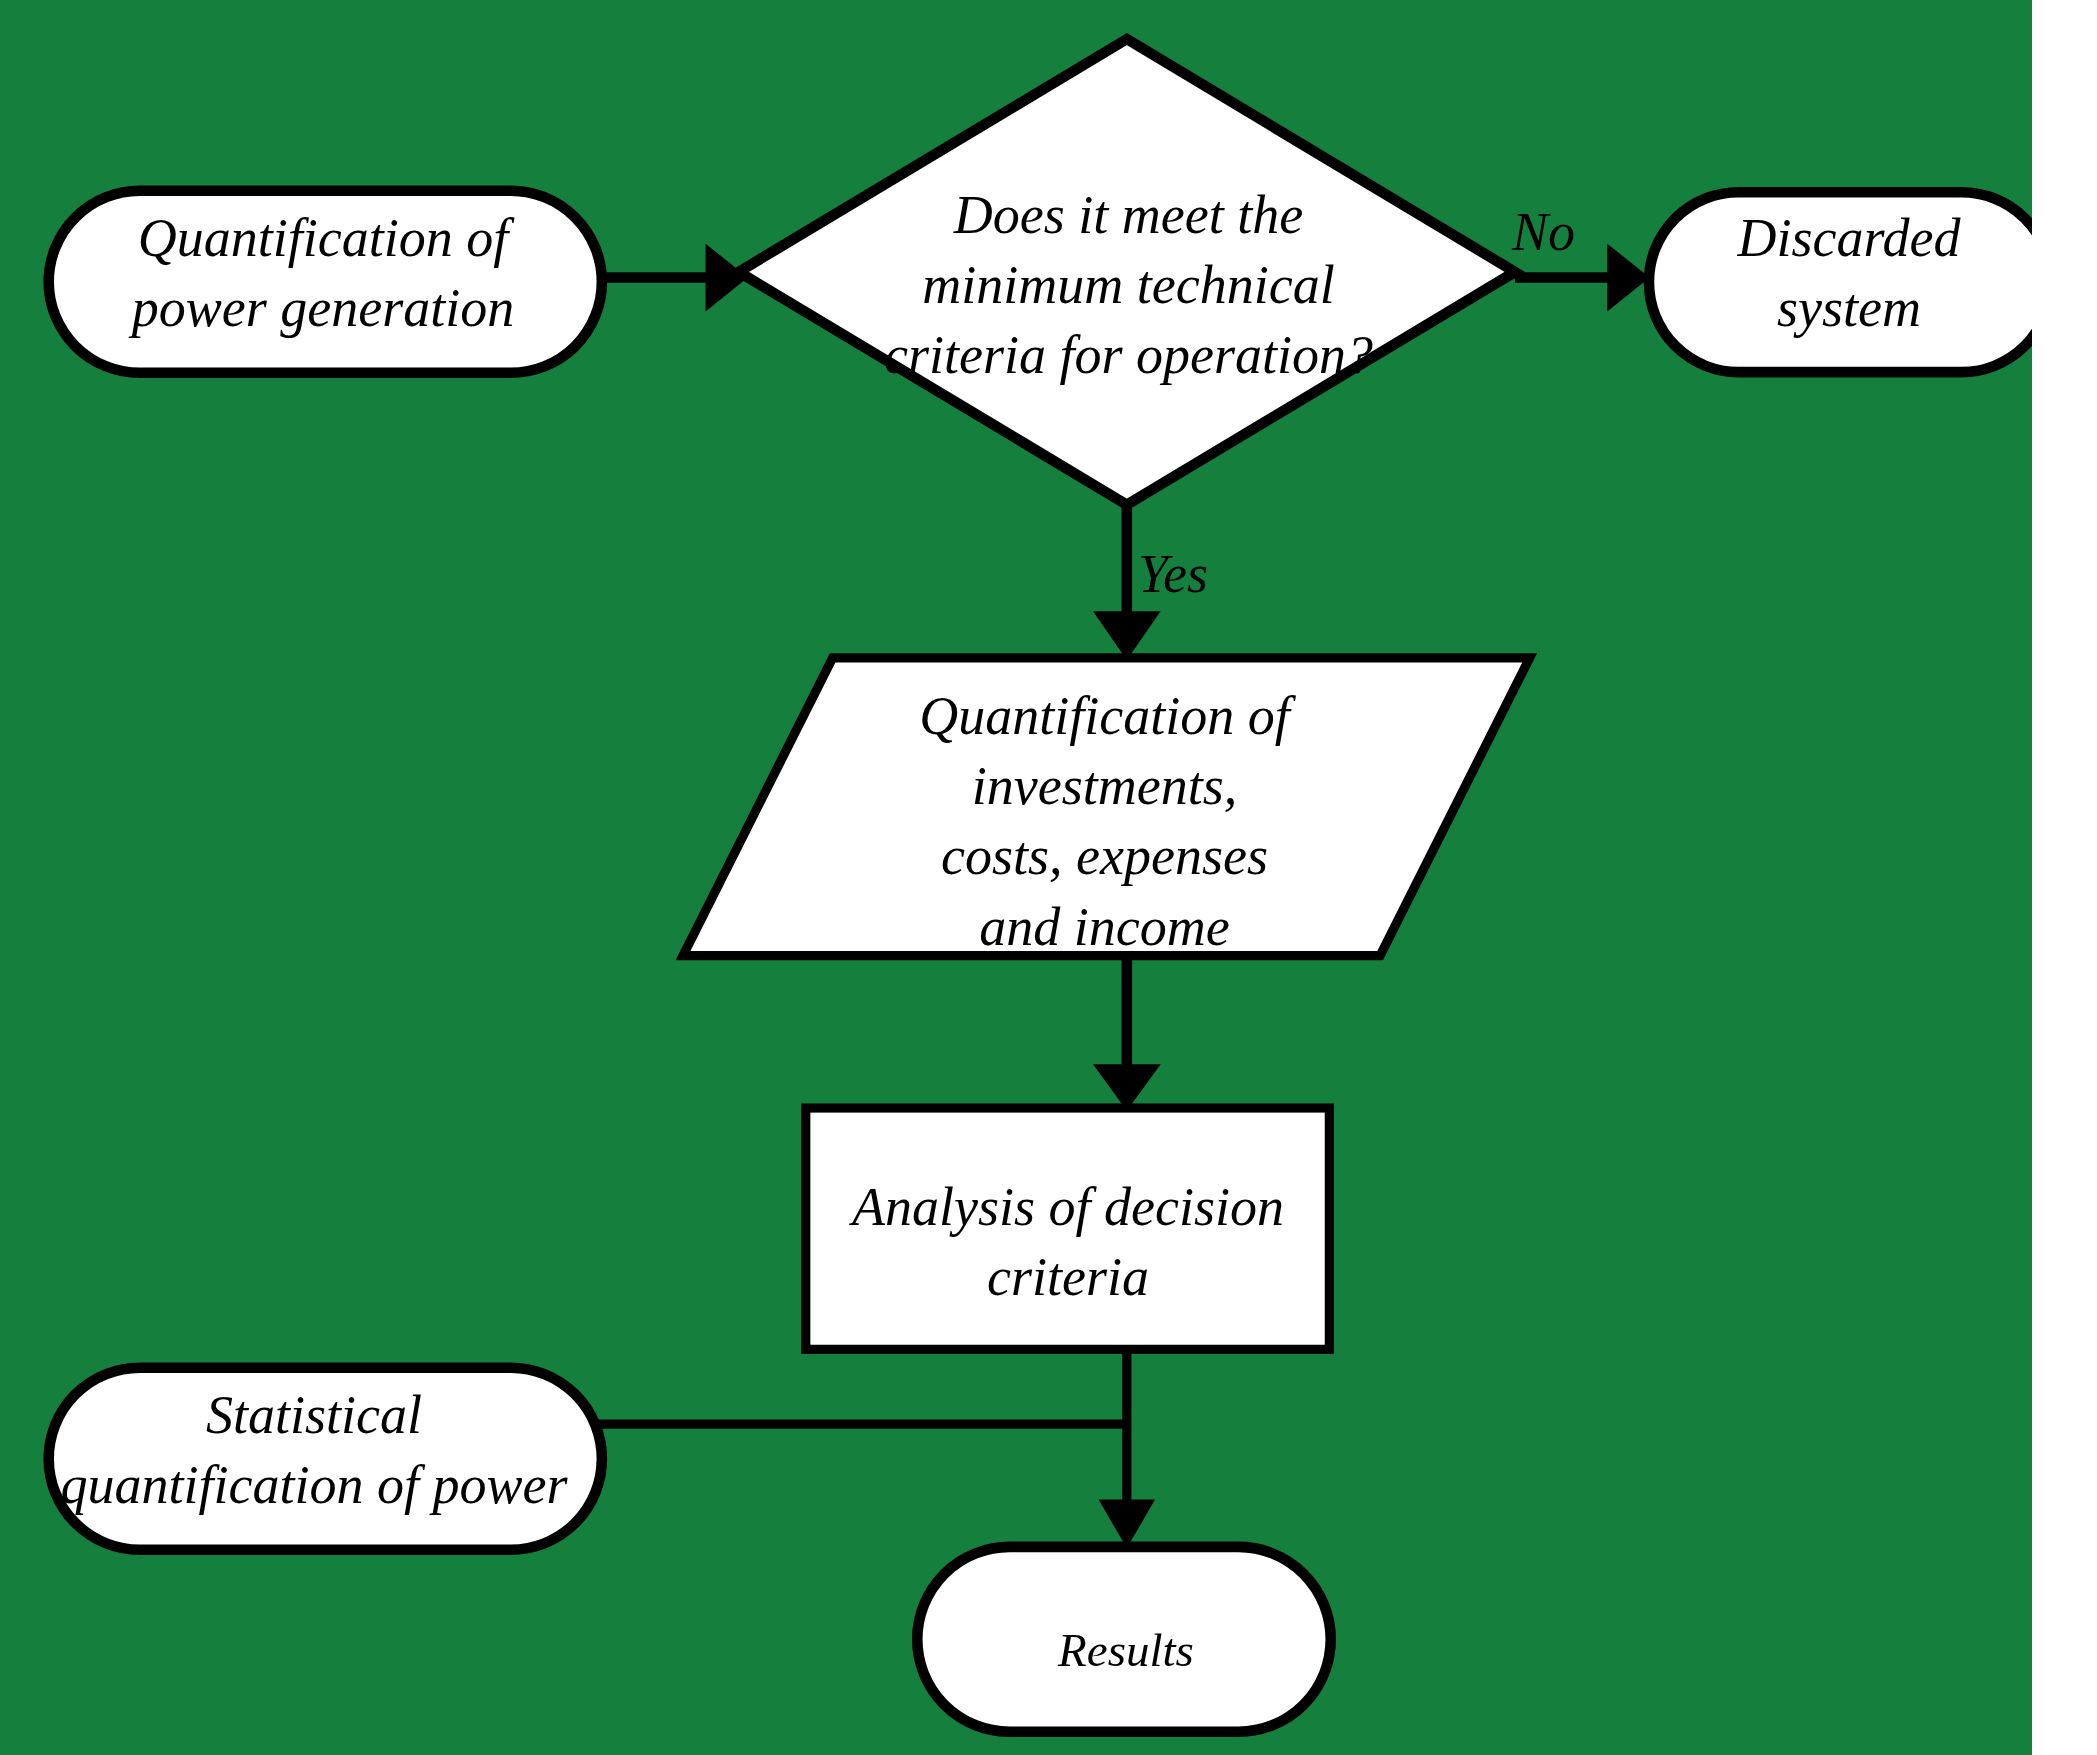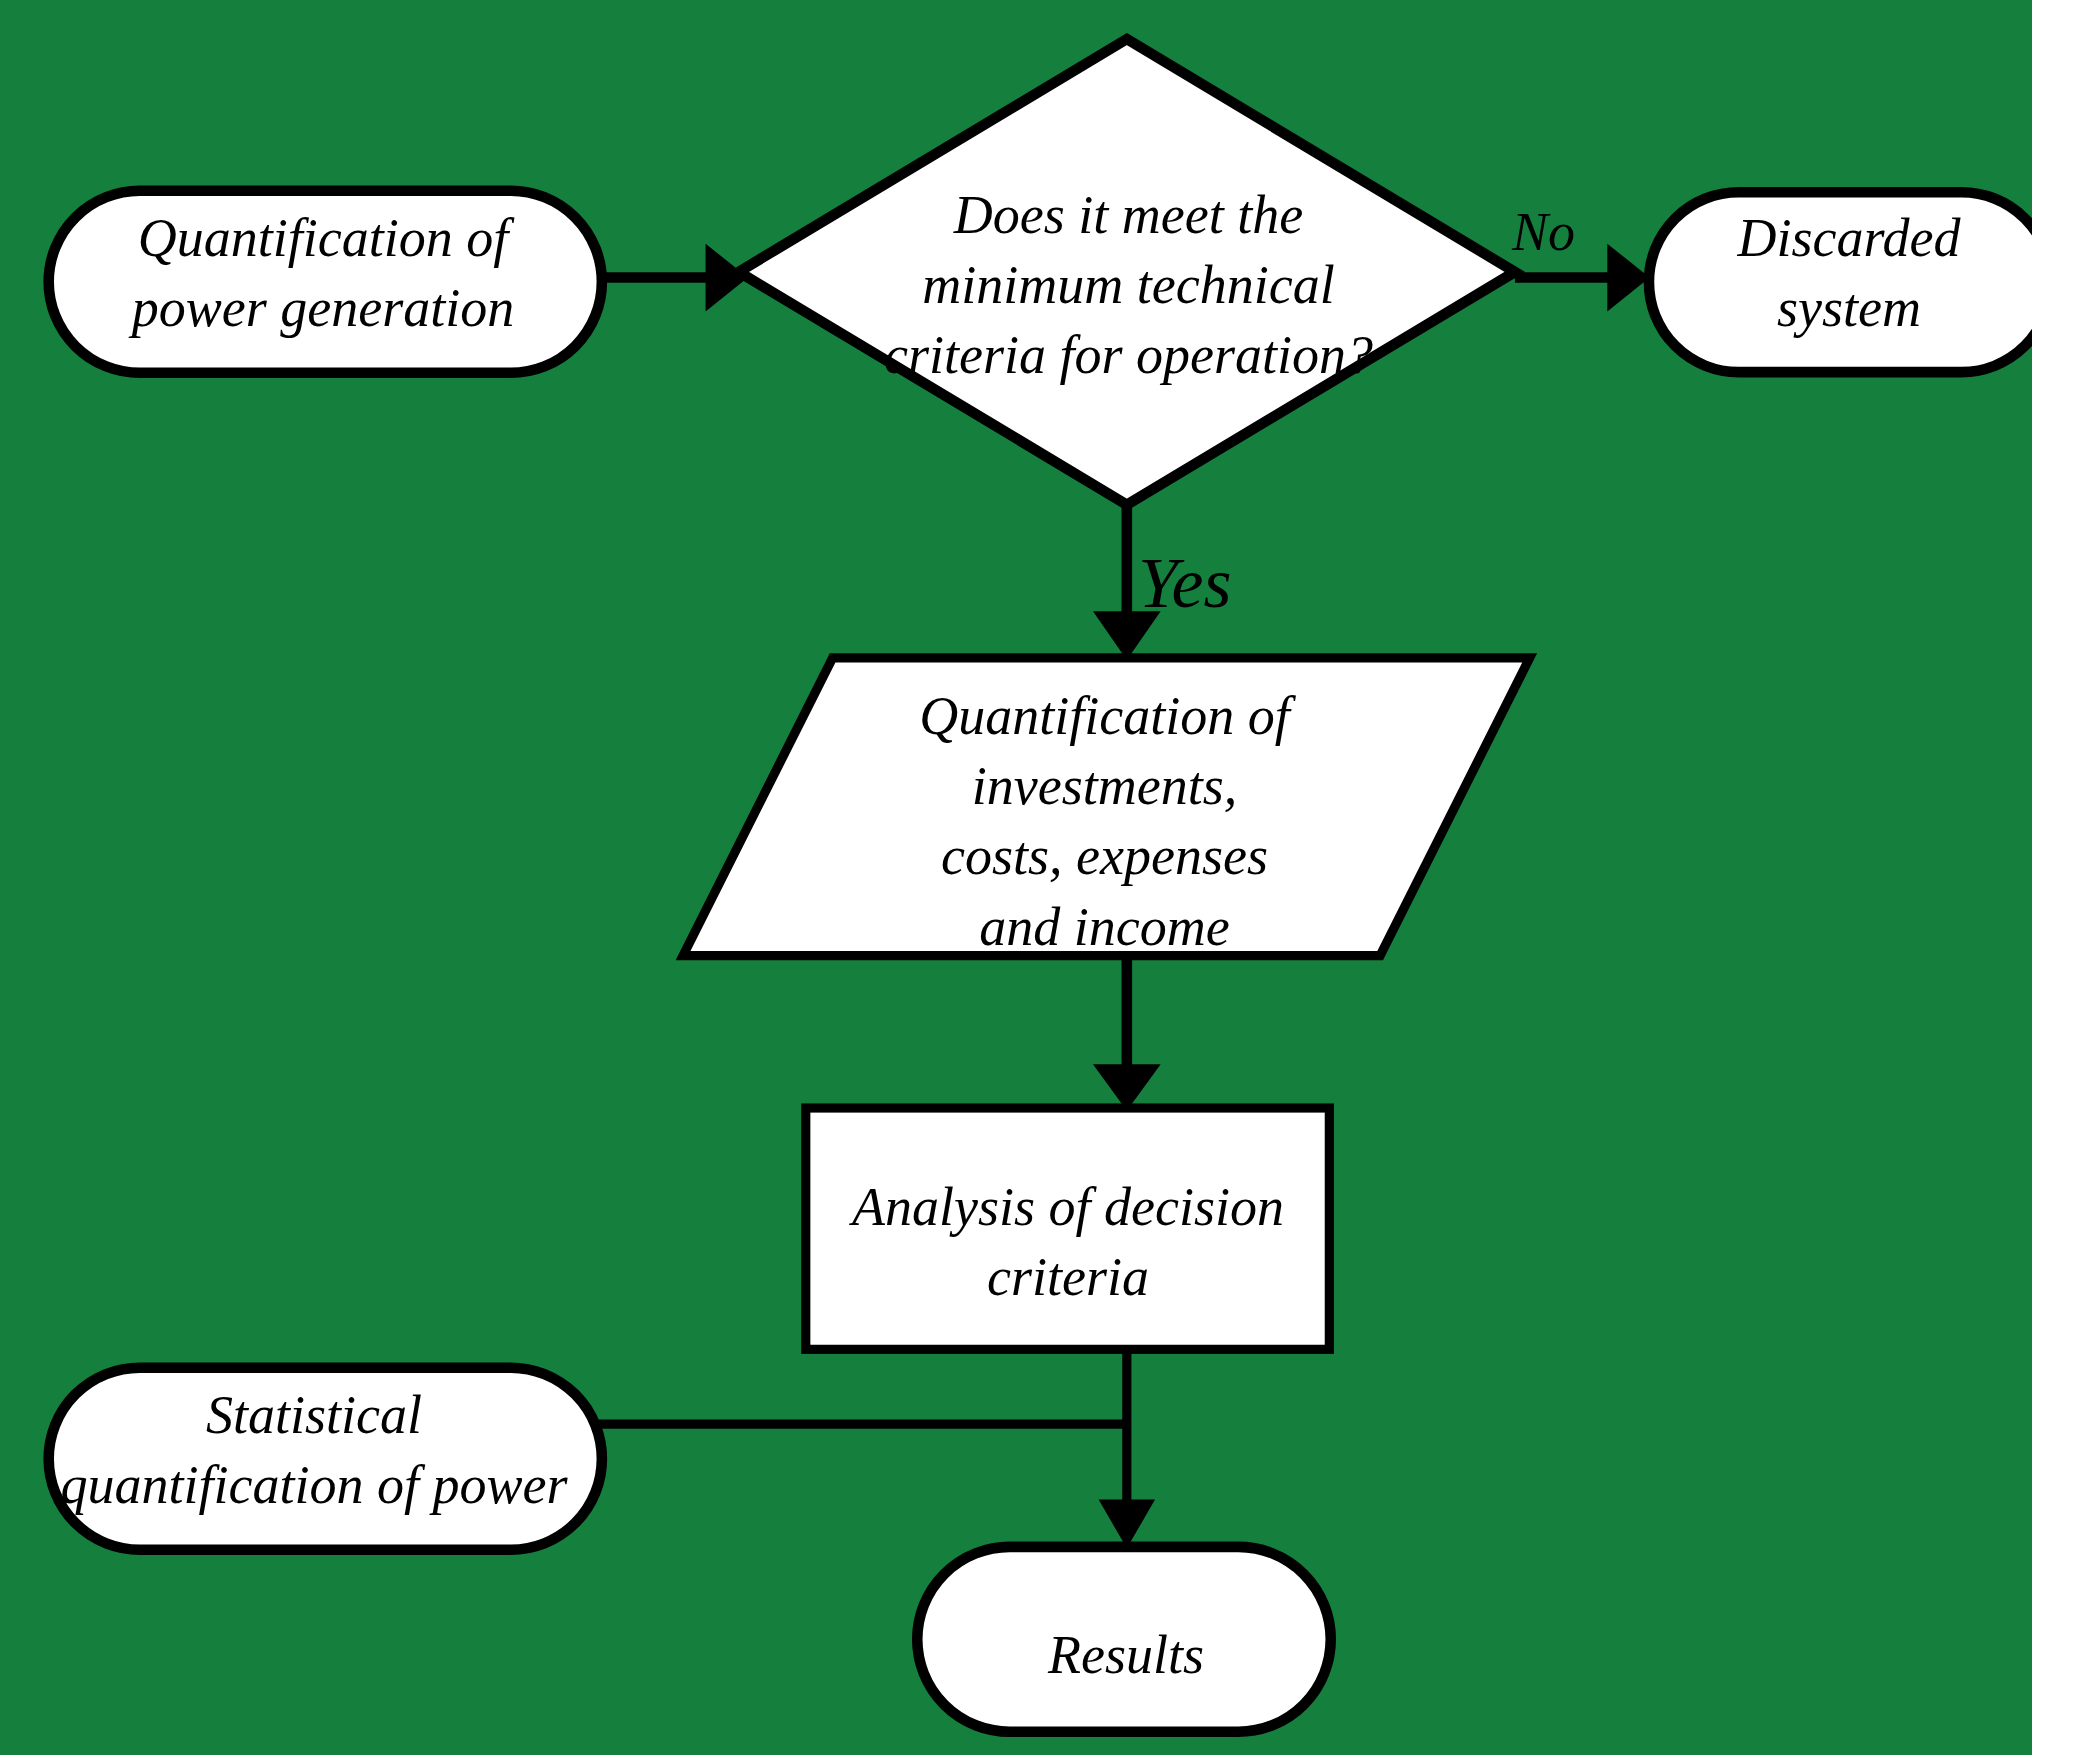--- a/index.html
+++ b/index.html
@@ -54,27 +54,27 @@
   #lbl-quantification-costs {
     left: 840px; top: 681px; width: 529px; font-size: 54px;
   }
   #lbl-analysis {
     left: 805px; top: 1172px; width: 526px; font-size: 54px;
   }
   #lbl-risk {
     left: 28px;  top: 1380px; width: 572px;  font-size: 54px;
   }
   #lbl-results {
-    left: 925px; top: 1620px; width: 402px; font-size: 54px;
+    left: 925px; top: 1620px; width: 402px; font-size: 47px;
   }
   #lbl-no {
     left: 1512px; top: 205px; font-size: 54px; text-align: center;
   }
   #lbl-yes {
-    left: 1138px; top: 547px; font-size: 72px;
+    left: 1138px; top: 547px; font-size: 54px;
   }
 </style>
 </head>
 <body>
 
 <div id="canvas">
 
   <svg id="flow-svg" viewBox="0 0 2972 2488" xmlns="http://www.w3.org/2000/svg">
 
     <rect x="69" y="270" width="784" height="258" rx="129" ry="129" fill="#ffffff" stroke="#000000" stroke-width="15"></rect>

